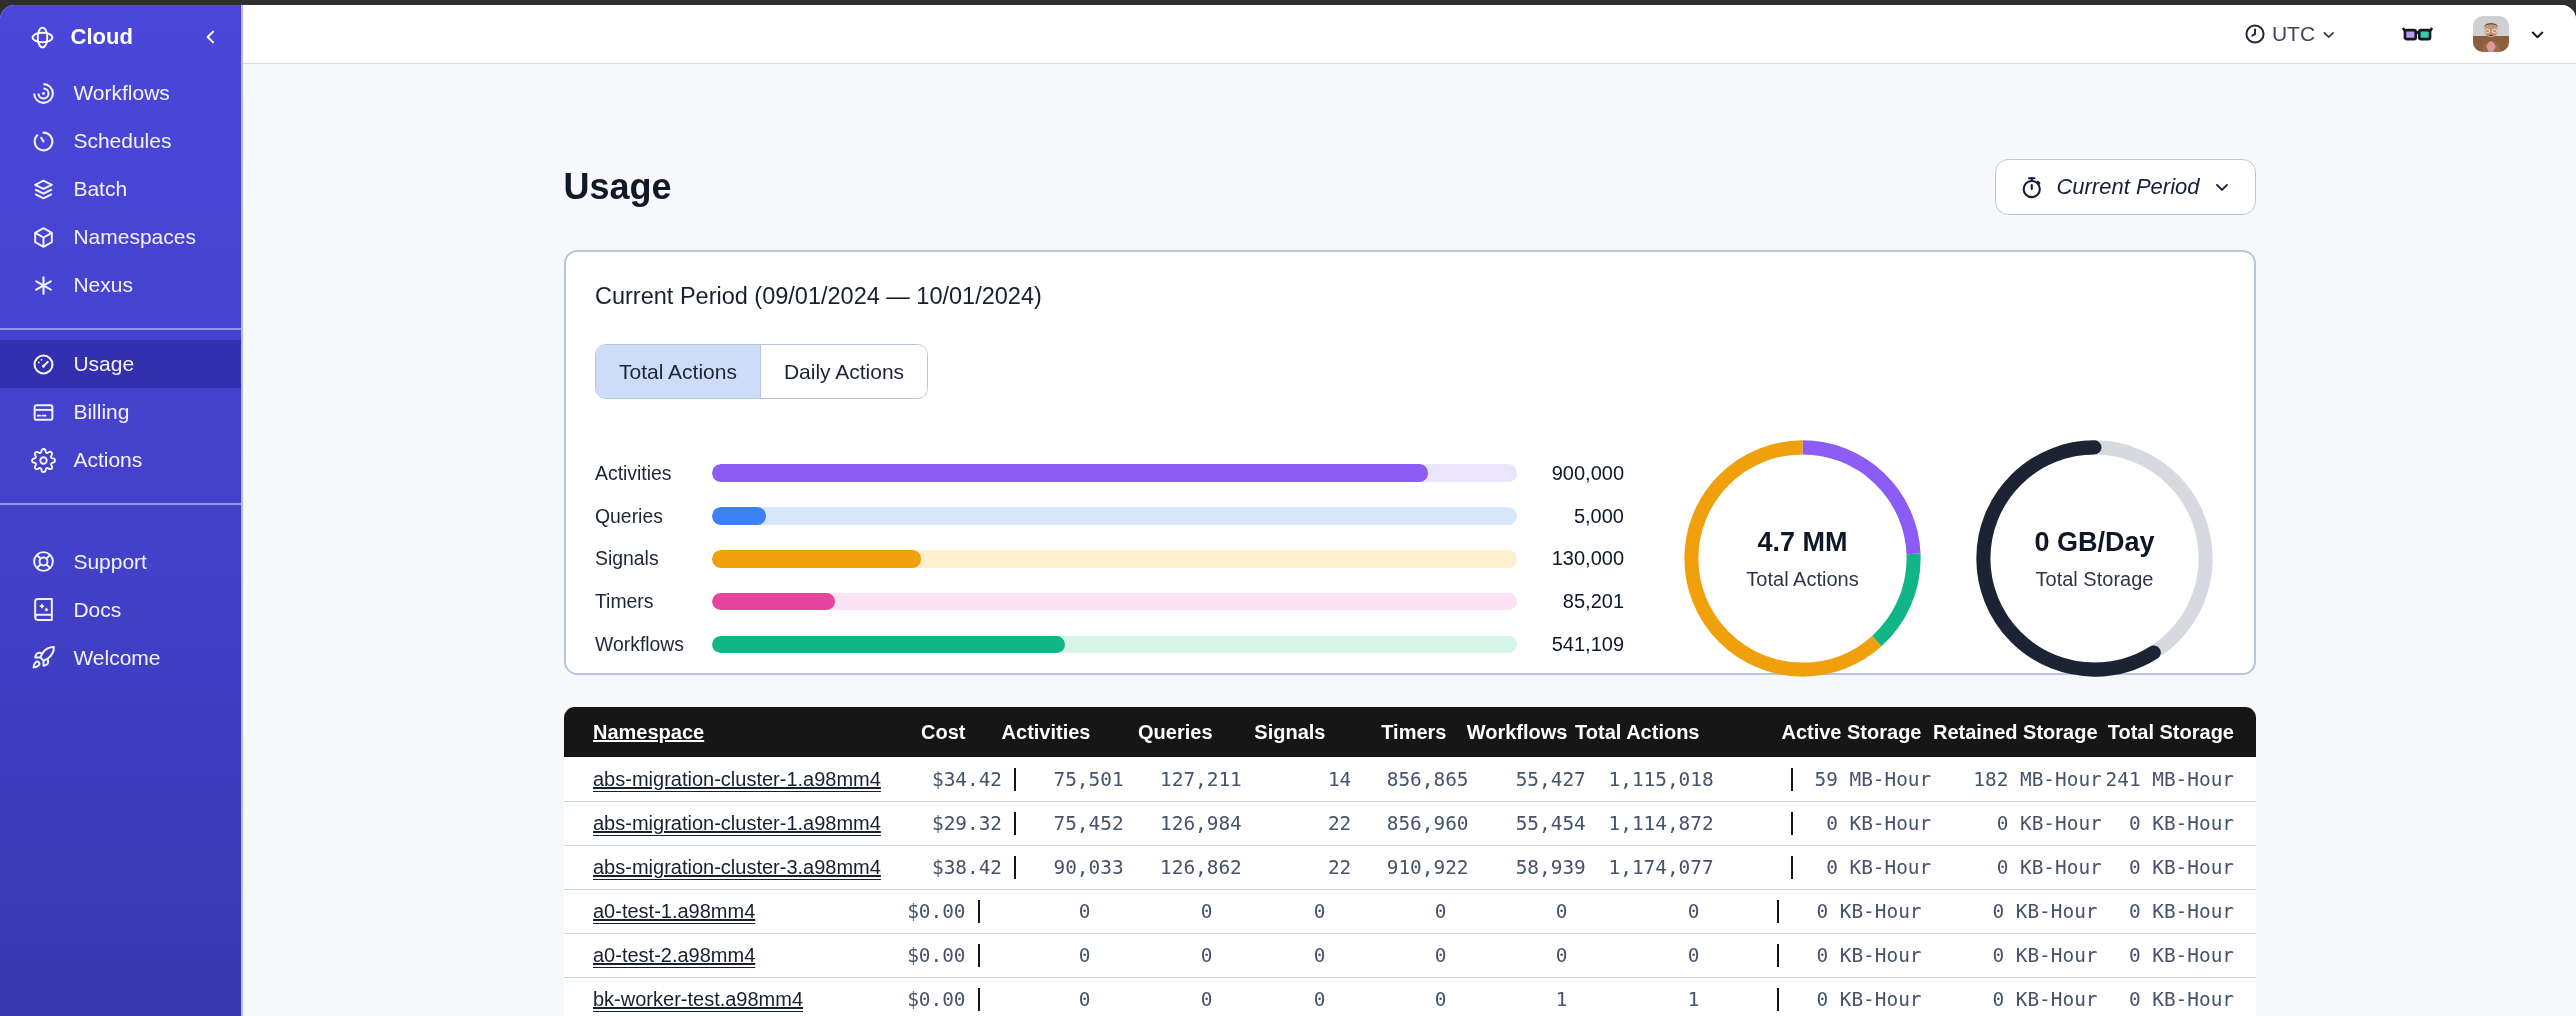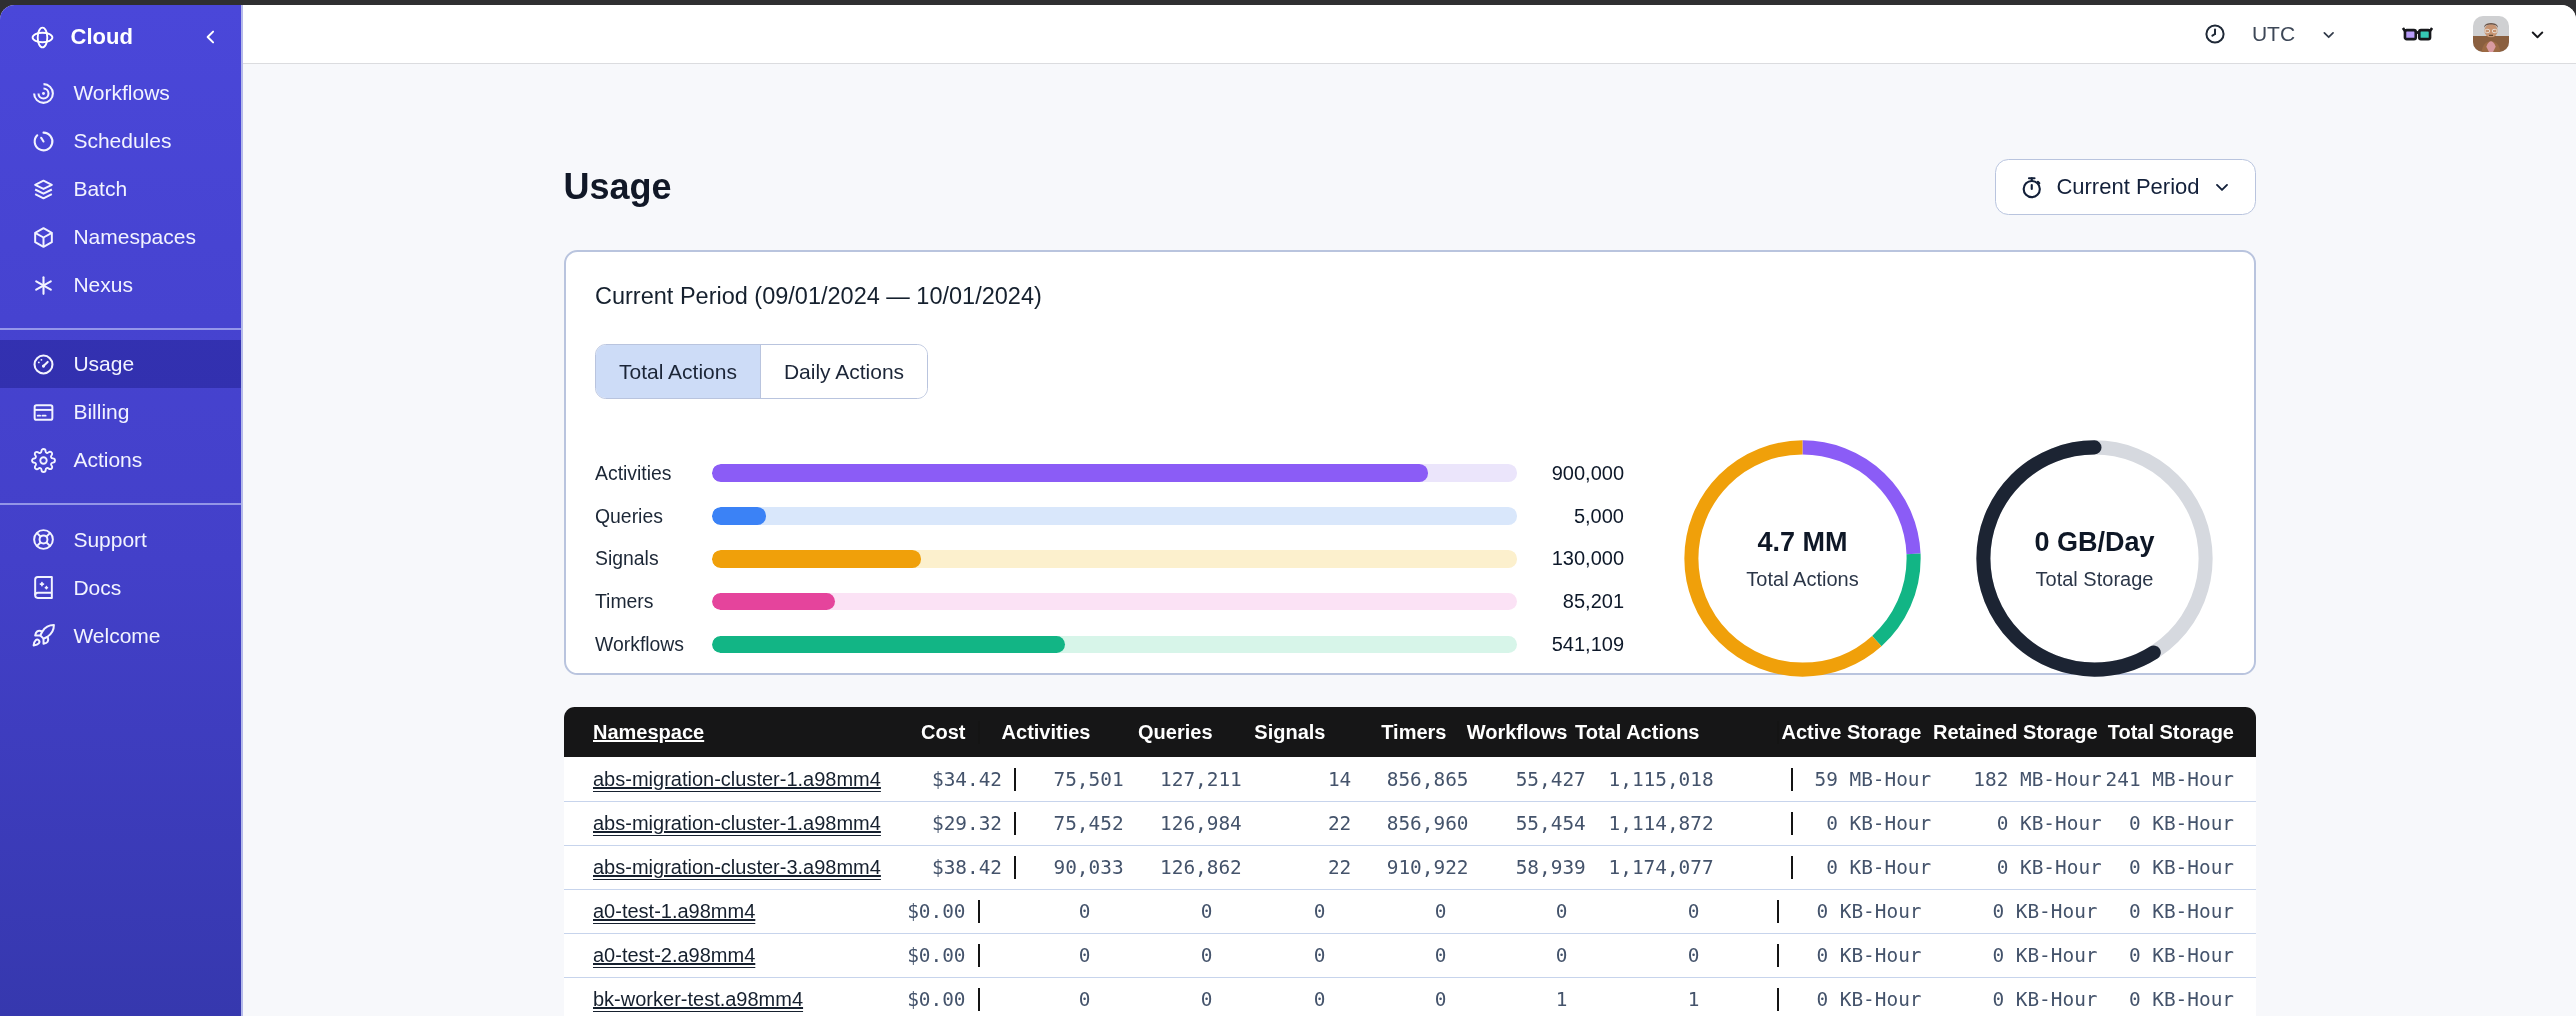--- a/index.html
+++ b/index.html
@@ -16,39 +16,39 @@
     font-size:22px; font-weight:600; }
   .brand-row .collapse { margin-left:auto; display:flex; cursor:pointer; }
   .nav-item { height:48px; display:flex; align-items:center; padding-left:31px; gap:17.4px;
     font-size:21px; color:#f2f3ff; cursor:pointer; white-space:nowrap; }
   .nav-item.active { background:rgba(20,22,125,0.38); }
   .nav-item svg, .brand-row svg.logo { width:25px; height:25px; flex:0 0 auto; }
   .sb-divider { height:1.3px; background:rgba(213,219,255,0.55); }
   .d1 { margin-top:19px; }
   .g2 { padding-top:10.7px; }
   .d2 { margin-top:19px; }
-  .g3 { padding-top:11px; }
+  .g3 { padding-top:33px; }
 
   
   .main { flex:1; display:flex; flex-direction:column; min-width:0; }
   .topbar { height:59px; background:#fff; border-bottom:1.3px solid #dbdcdf;
     display:flex; align-items:center; justify-content:flex-end; padding-right:29.5px; }
-  .tz-button { display:flex; align-items:center; gap:25px; font-size:21px; color:#3d4757; cursor:pointer; }
+  .tz-button { display:flex; align-items:center; gap:5px; font-size:21px; color:#3d4757; cursor:pointer; }
   .glasses-btn { margin-left:62px; display:flex; cursor:pointer; }
   .user-menu { margin-left:38px; display:flex; align-items:center; gap:19px; cursor:pointer; }
   .avatar { width:36px; height:36px; border-radius:10px; overflow:hidden; display:block; }
 
   .content { flex:1; overflow:hidden; display:flex; justify-content:center; background:#f7f8fb; }
   .container { width:1692px; padding-top:95px; }
 
   .page-head { display:flex; align-items:center; justify-content:space-between; height:56px; }
   .page-title { font-size:36px; font-weight:600; color:#111827; }
   .period-btn { height:56px; display:flex; align-items:center; gap:12px; padding:0 23px;
     background:#fff; border:1.3px solid #b9c4de; border-radius:13.4px; font-size:22px;
-    color:#13203a; font-weight:500; cursor:pointer; }
+    color:#13203a; font-weight:500; cursor:pointer;font-style:italic; }
 
   
   .card { margin-top:35px; background:#fff; border:2px solid #b9c4de; border-radius:13.4px;
     padding:31px 29.5px 0 29.5px; height:425px; }
   .card-title { font-size:23.5px; font-weight:500; color:#15202e; }
   .tab-group { margin-top:34px; display:inline-flex; height:55px; border:1.3px solid #b9c4de;
     border-radius:10.7px; overflow:hidden; background:#fff; }
   .tab { display:flex; align-items:center; padding:0 23px; font-size:21px; font-weight:500;
     color:#1b2537; background:#fff; cursor:pointer; }
   .tab + .tab { border-left:1.3px solid #b9c4de; }

